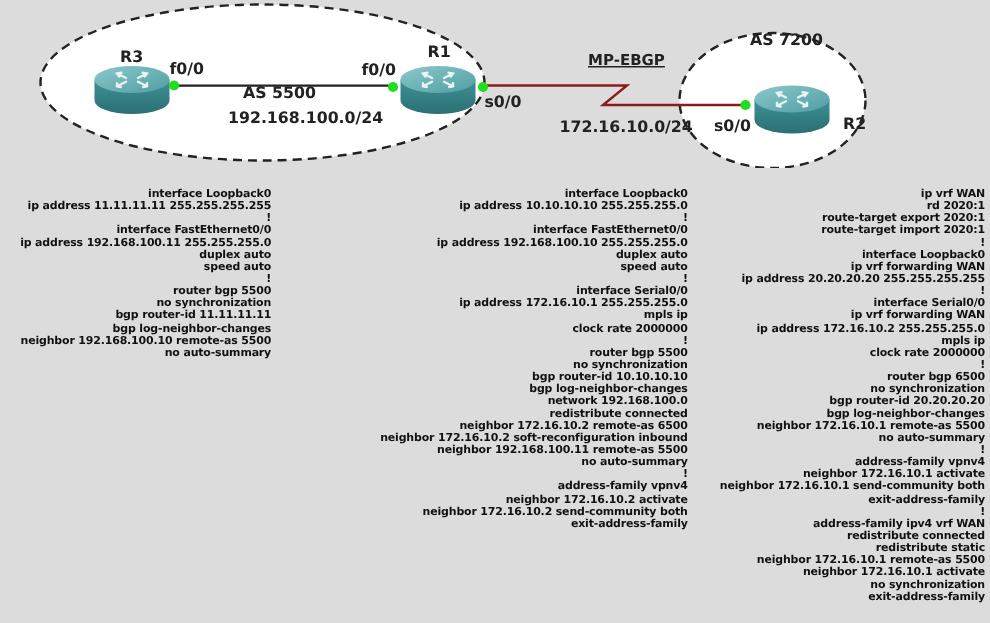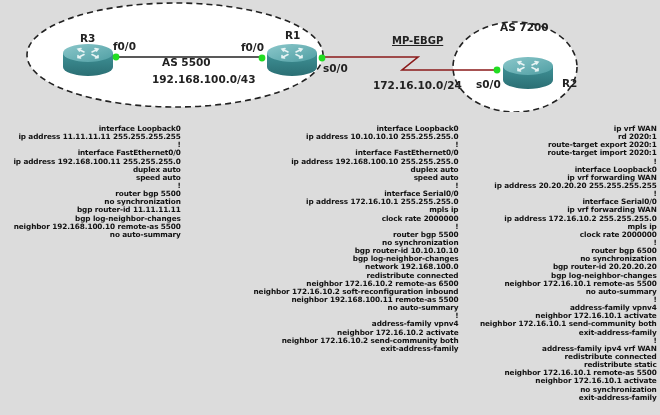--- a/index.html
+++ b/index.html
@@ -75,18 +75,18 @@
 <div class="lbl" style="left:80px;top:32px;">R3</div>
 <div class="lbl" style="left:113px;top:40px;">f0/0</div>
 
 <div class="lbl" style="left:285px;top:29px;">R1</div>
 <div class="lbl" style="left:241px;top:41px;">f0/0</div>
 <div class="lbl" style="left:323px;top:62px;">s0/0</div>
 
 <div class="lbl" style="left:562px;top:77px;">R2</div>
 <div class="lbl" style="left:476px;top:78px;">s0/0</div>
 
-<div class="lbl" style="left:152px;top:73px;">192.168.100.0/43</div>
+<div class="lbl" style="left:152px;top:73px;">192.168.100.0/24</div>
 <div class="lbl" style="left:373px;top:79px;text-align:right;">172.16.10.0/24</div>
 
 <div class="cfg" id="cfg-r3" style="left:11px;top:125px;"><div>interface Loopback0</div><div> ip address 11.11.11.11 255.255.255.255</div><div>!</div><div>interface FastEthernet0/0</div><div> ip address 192.168.100.11 255.255.255.0</div><div> duplex auto</div><div> speed auto</div><div>!</div><div>router bgp 5500</div><div> no synchronization</div><div> bgp router-id 11.11.11.11</div><div> bgp log-neighbor-changes</div><div> neighbor 192.168.100.10 remote-as 5500</div><div> no auto-summary</div></div>
 <div class="cfg" id="cfg-r1" style="left:251px;top:125px;"><div>interface Loopback0</div><div> ip address 10.10.10.10 255.255.255.0</div><div>!</div><div>interface FastEthernet0/0</div><div> ip address 192.168.100.10 255.255.255.0</div><div> duplex auto</div><div> speed auto</div><div>!</div><div>interface Serial0/0</div><div> ip address 172.16.10.1 255.255.255.0</div><div> mpls ip</div><div> clock rate 2000000</div><div>!</div><div>router bgp 5500</div><div> no synchronization</div><div> bgp router-id 10.10.10.10</div><div> bgp log-neighbor-changes</div><div> network 192.168.100.0</div><div> redistribute connected</div><div> neighbor 172.16.10.2 remote-as 6500</div><div> neighbor 172.16.10.2 soft-reconfiguration inbound</div><div> neighbor 192.168.100.11 remote-as 5500</div><div> no auto-summary</div><div> !</div><div> address-family vpnv4</div><div>  neighbor 172.16.10.2 activate</div><div>  neighbor 172.16.10.2 send-community both</div><div> exit-address-family</div></div>
 <div class="cfg" id="cfg-r2" style="left:475px;top:125px;"><div>ip vrf WAN</div><div> rd 2020:1</div><div> route-target export 2020:1</div><div> route-target import 2020:1</div><div>!</div><div>interface Loopback0</div><div> ip vrf forwarding WAN</div><div> ip address 20.20.20.20 255.255.255.255</div><div>!</div><div>interface Serial0/0</div><div> ip vrf forwarding WAN</div><div> ip address 172.16.10.2 255.255.255.0</div><div> mpls ip</div><div> clock rate 2000000</div><div>!</div><div>router bgp 6500</div><div> no synchronization</div><div> bgp router-id 20.20.20.20</div><div> bgp log-neighbor-changes</div><div> neighbor 172.16.10.1 remote-as 5500</div><div> no auto-summary</div><div> !</div><div> address-family vpnv4</div><div>  neighbor 172.16.10.1 activate</div><div>  neighbor 172.16.10.1 send-community both</div><div> exit-address-family</div><div> !</div><div> address-family ipv4 vrf WAN</div><div>  redistribute connected</div><div>  redistribute static</div><div>  neighbor 172.16.10.1 remote-as 5500</div><div>  neighbor 172.16.10.1 activate</div><div>  no synchronization</div><div> exit-address-family</div></div>
 
 </body></html>

